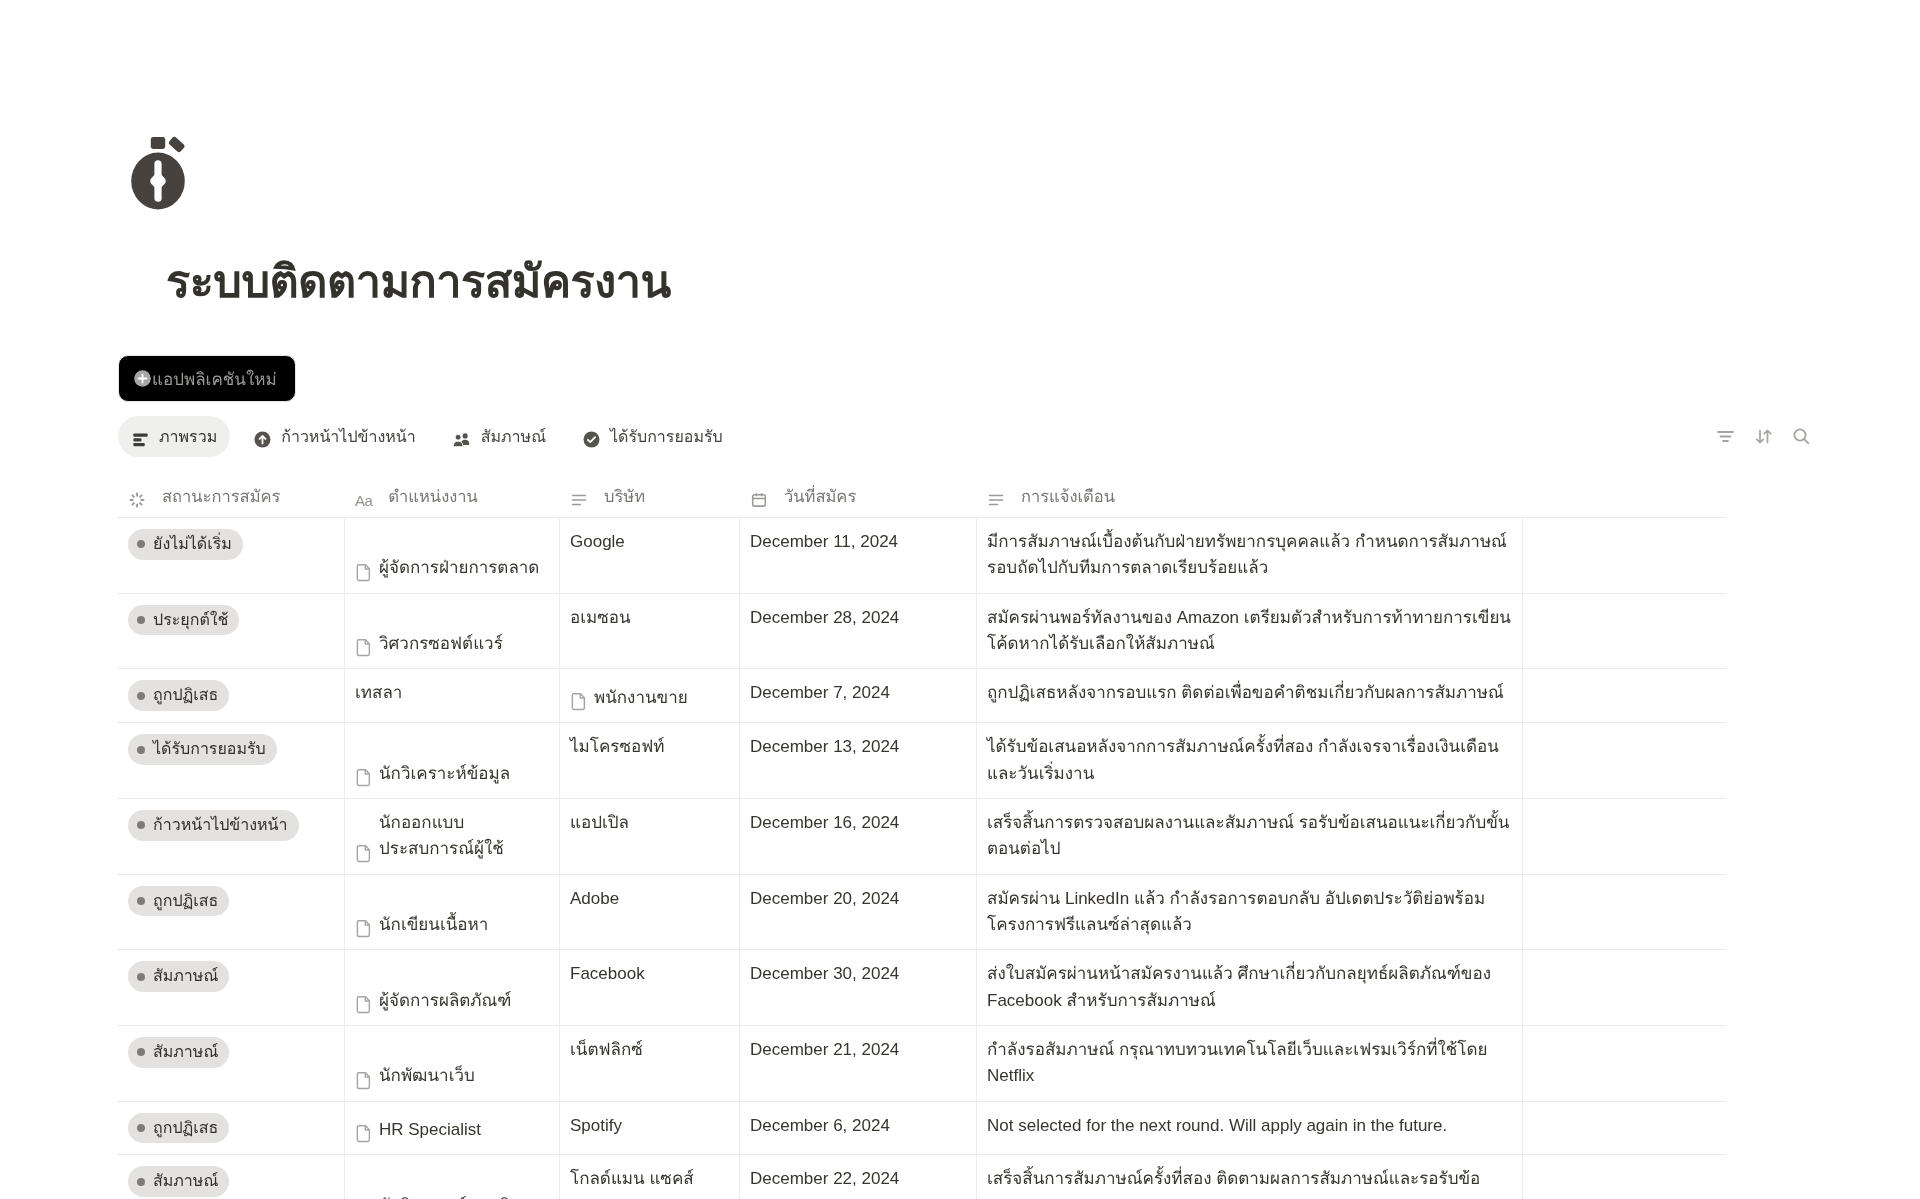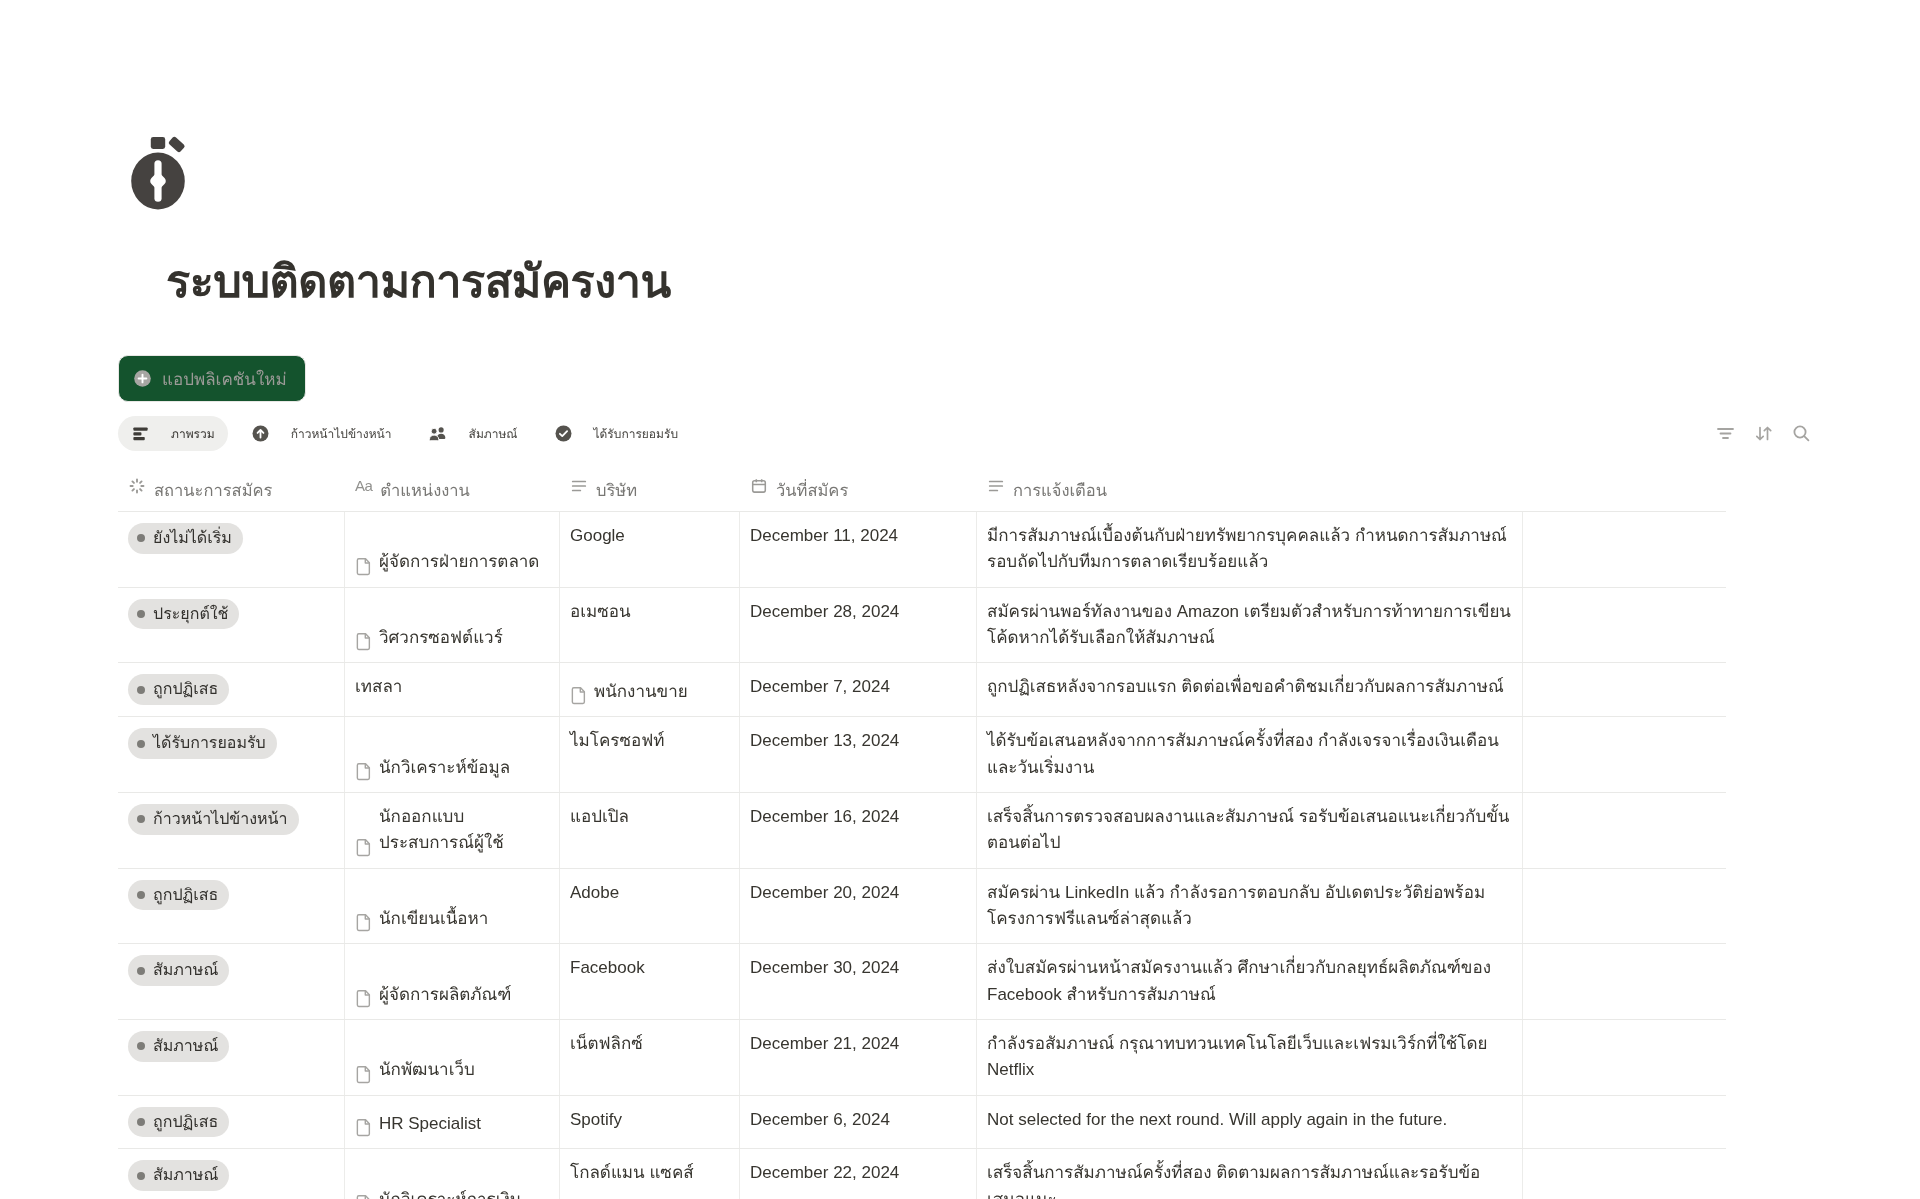--- a/index.html
+++ b/index.html
@@ -13,35 +13,35 @@
     --badge-bg:#e3e2e0;
     --badge-dot:#7d7c78;
     --pill-bg:#efefed;
   }
   *{box-sizing:border-box;margin:0;padding:0;}
   html,body{width:1920px;height:1199px;overflow:hidden;background:#fff;
     font-family:"Liberation Sans","DejaVu Sans",sans-serif;color:var(--text-dark);}
   .page{padding-left:118px;}
   .page-icon{margin-top:133px;width:80px;height:80px;cursor:pointer;}
   .page-title{margin-top:32px;font-size:45px;font-weight:700;letter-spacing:-.5px;color:#34322d;margin-left:48px;}
-  .new-app-btn{margin-top:38px;display:inline-flex;align-items:center;gap:10px;
-    background:#14532d;border:1px solid #e8e7e5;border-radius:10px;padding:9px 18px 9px 14px;
+  .new-app-btn{margin-top:38px;display:inline-flex;align-items:center;
+    background:#000000;border:1px solid #e8e7e5;border-radius:10px;padding:9px 18px 9px 14px;
     font-size:17px;color:var(--text-light);font-family:inherit;cursor:pointer;}
   .view-bar{margin-top:14px;width:1694px;display:flex;align-items:center;justify-content:space-between;}
   .tabs{display:flex;align-items:center;gap:10px;}
-  .tab{display:flex;align-items:flex-end;gap:21px;padding:8px 13px;font-size:12px;font-weight:500;
+  .tab{display:flex;align-items:flex-end;gap:9px;padding:8px 13px;font-size:16px;font-weight:500;
     color:#45433f;border-radius:22px;cursor:pointer;white-space:nowrap;}
   .tab.selected{background:var(--pill-bg);color:#35332f;}
   .toolbar{display:flex;align-items:center;gap:16px;}
   .tool{width:22px;height:22px;cursor:pointer;display:flex;align-items:center;justify-content:center;}
   
   .table{margin-top:18px;width:1608px;font-size:17px;}
   .thead,.tr{display:grid;grid-template-columns:227px 215px 180px 237px 546px 203px;}
   .thead{border-bottom:1px solid var(--border);color:var(--text-gray);}
-  .th{display:flex;align-items:flex-start;gap:8px;padding:8px 10px;font-size:16.5px;cursor:pointer;white-space:nowrap;}
+  .th{display:flex;align-items:flex-end;gap:16px;padding:8px 10px;font-size:16.5px;cursor:pointer;white-space:nowrap;}
   .tr{border-bottom:1px solid var(--border);}
   .td{padding:11px 10px;border-right:1px solid var(--vborder);line-height:1.55;
     overflow-wrap:break-word;cursor:pointer;}
   .td-spacer{border-right:none;cursor:default;}
   .td-position{display:flex;align-items:flex-end;gap:7px;font-weight:500;}
   .doc-icon{flex:0 0 auto;margin-top:3px;}
   .badge{display:inline-flex;align-items:center;gap:8px;background:var(--badge-bg);
     border-radius:20px;padding:3px 11px 3px 9px;font-size:16px;color:#32302c;white-space:nowrap;max-width:100%;}
   .badge .dot{width:8px;height:8px;border-radius:50%;background:var(--badge-dot);flex:0 0 auto;}
   .aa{font-size:15px;font-weight:500;color:var(--icon-gray);letter-spacing:-.5px;}

